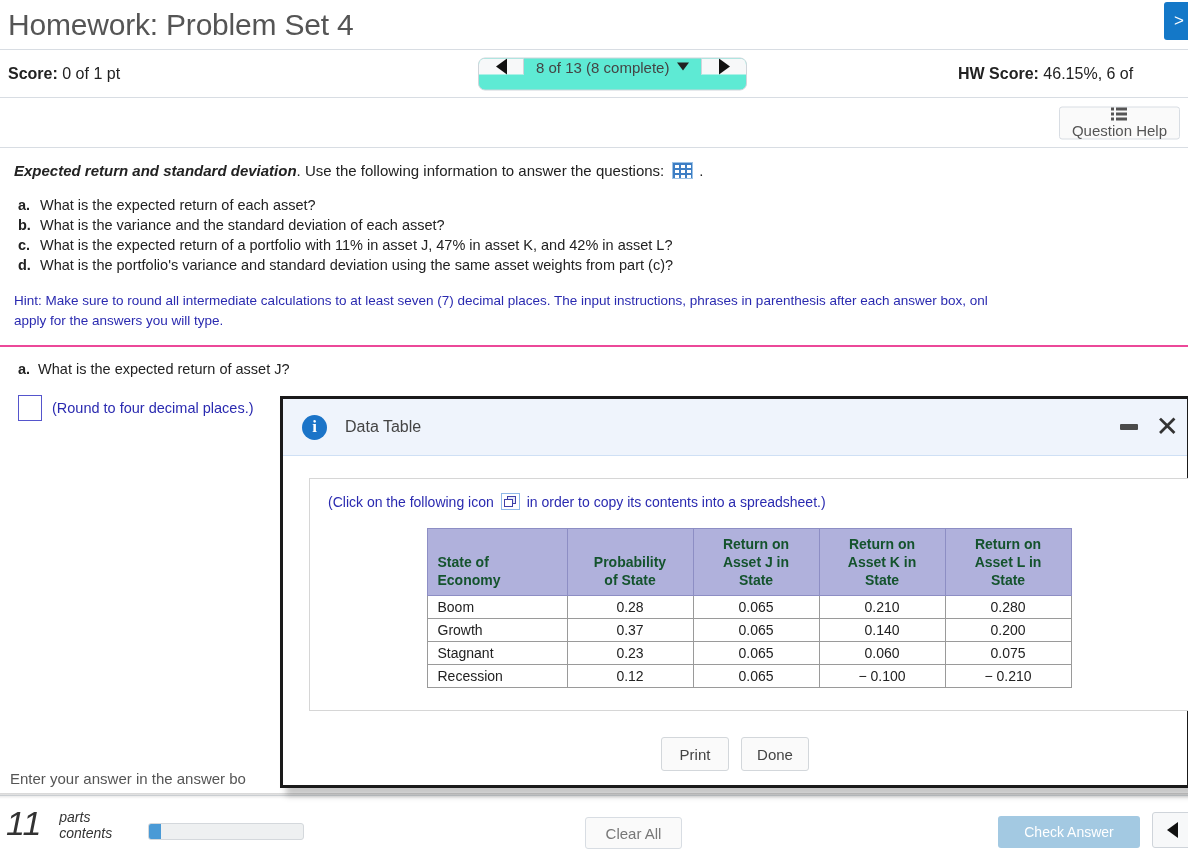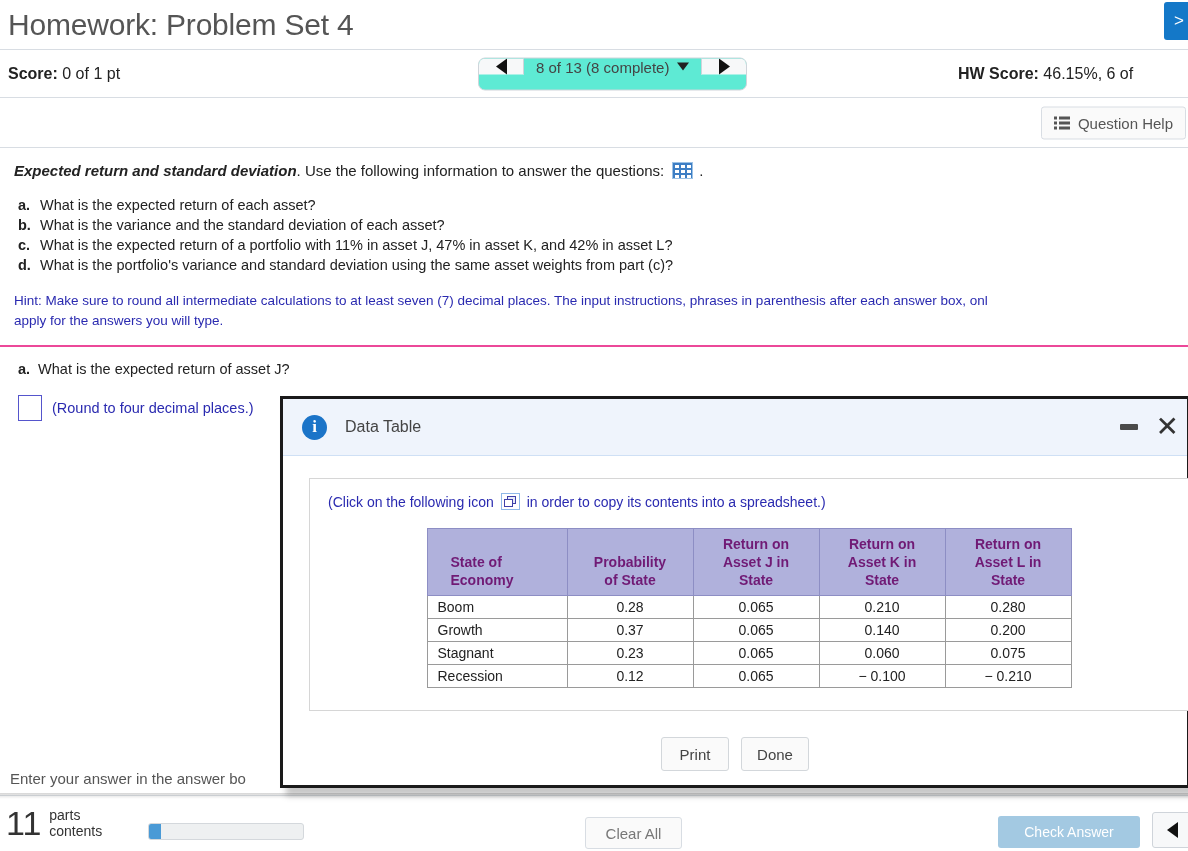--- a/index.html
+++ b/index.html
@@ -145,34 +145,35 @@
     display: flex;
     align-items: center;
     padding: 0 12px 0 4px;
     border-right: 1px solid #d8dde3;
     font-size: 22px;
     color: #555;
     white-space: nowrap;
   }
   .question-help {
     position: absolute;
-    right: 2px;
+    right: 8px;
     top: 50%;
     transform: translateY(-50%);
     height: 33px;
     display: flex;
     align-items: center;
     gap: 8px;
     padding: 0 12px;
     border: 1px solid #d8dde3;
     border-radius: 3px;
     background: #fafafa;
     font-size: 15px;
     color: #555;
     white-space: nowrap;
+    flex-direction: column;
   }
   .list-icon {
     display: inline-block;
     width: 16px; height: 13px;
     position: relative;
   }
   .list-icon i {
     position: absolute;
     left: 0;
     width: 3px; height: 3px;
@@ -296,22 +297,23 @@
     height: 52px;
     background: #fff;
     display: flex;
     align-items: center;
   }
   .parts-count {
     position: absolute;
     left: 6px;
     top: 6px;
     display: flex;
-    align-items: center;
-    gap: 8px;
+    align-items: flex-end;
+    gap: 18px;
+    font-style: italic;
   }
   .parts-num {
     font-size: 34px;
     color: #333;
     line-height: 36px;
   }
   .parts-words {
     font-size: 14px;
     color: #333;
     line-height: 16px;
@@ -489,24 +491,24 @@
   }
 
   
   table.dt {
     border-collapse: collapse;
     margin: 18px auto 0 auto;
     font-size: 14px;
   }
   table.dt th {
     background: #b0b1dc;
-    color: #701a75;
+    color: #14532d;
     font-weight: bold;
     border: 1px solid #8d8ec4;
-    padding: 6px 23px;
+    padding: 6px 10px;
     text-align: left;
     vertical-align: bottom;
     line-height: 18px;
     white-space: nowrap;
   }
   table.dt th.ctr { text-align: center; }
   table.dt td {
     border: 1px solid #9a9a9a;
     padding: 3px 10px;
     color: #222;

